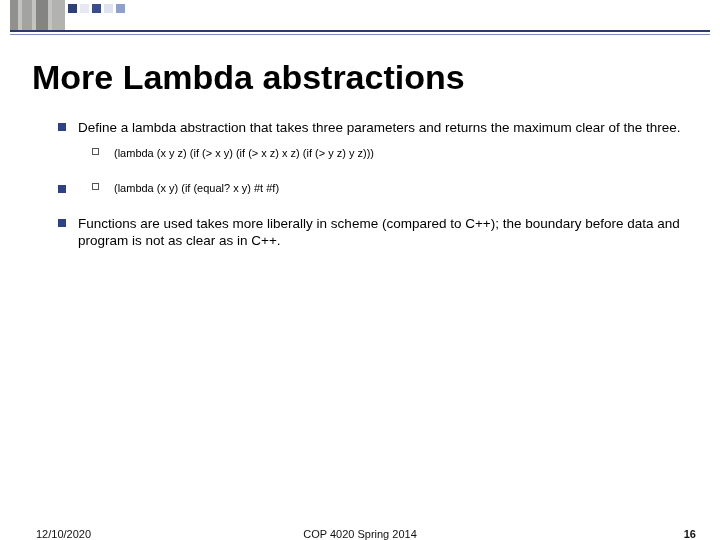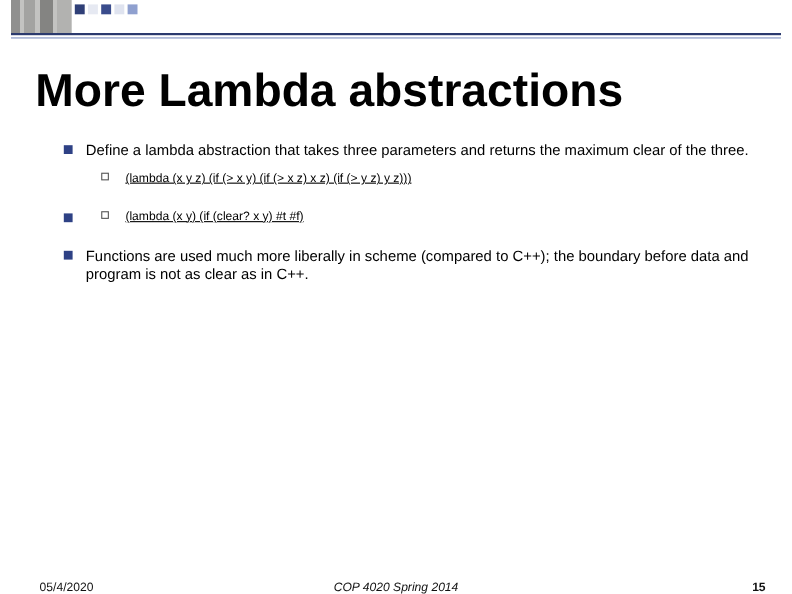--- a/index.html
+++ b/index.html
@@ -48,21 +48,21 @@
   .thinline2 {
     position: absolute;
     left: 10px; right: 10px; top: 34px;
     height: 1px;
     background: #7f8fc0;
   }
 
   .title {
     font-family: "Arial Black", Arial, sans-serif;
     font-weight: 900;
-    font-size: 42px;
+    font-size: 34px;
     letter-spacing: 0px;
     margin: 20px 0 22px 32px;
   }
 
   .content {
     margin-left: 58px;
     margin-right: 30px;
   }
 
   .blk {
@@ -79,38 +79,37 @@
     background: #2e4185;
   }
 
   .sub {
     position: relative;
     padding-left: 22px;
     margin-top: 10px;
     margin-left: 14px;
     font-size: 11px;
     line-height: 1.3;
-    text-decoration: underline;
   }
   .bullet2 {
     position: absolute;
     left: 0; top: 2px;
     width: 7px; height: 7px;
     border: 1px solid #555;
     background: #fff;
   }
 
   .footer {
     position: absolute;
     left: 0; right: 0; bottom: 12px;
     font-size: 11px;
     color: #111;
   }
   .fdate { position: absolute; left: 36px; }
-  .fmid  { position: absolute; left: 0; right: 0; text-align: center; font-style: italic; }
+  .fmid  { position: absolute; left: 0; right: 0; text-align: center; }
   .fpage { position: absolute; right: 24px; font-weight: bold; }
 </style>
 </head>
 <body>
 
 <div class="topbar">
   <div class="photo"></div>
   <div class="sqrow">
     <div class="sq s1"></div>
       <div class="sq s2"></div>
@@ -132,28 +131,28 @@
     <div class="sub">
       <div class="bullet2"></div>
       <span>(lambda (x y z) (if (&gt; x y) (if (&gt; x z) x z) (if (&gt; y z) y z)))</span>
     </div>
   </div>
 
   <div class="blk">
     <div class="bullet1"></div>
     <div class="sub">
       <div class="bullet2"></div>
-      <span>(lambda (x y) (if (clear? x y) #t #f)</span>
+      <span>(lambda (x y) (if (equal? x y) #t #f)</span>
     </div>
   </div>
 
   <div class="blk">
     <div class="bullet1"></div>
-    <span>Functions are used much more liberally in scheme (compared to C++); the boundary before data and program is not as clear as in C++.</span>
+    <span>Functions are used takes more liberally in scheme (compared to C++); the boundary before data and program is not as clear as in C++.</span>
   </div>
 
 </div>
 
 <div class="footer">
-  <span class="fdate">05/4/2020</span>
+  <span class="fdate">12/10/2020</span>
   <span class="fmid">COP 4020 Spring 2014</span>
-  <span class="fpage">15</span>
+  <span class="fpage">16</span>
 </div>
 
 </body></html>

